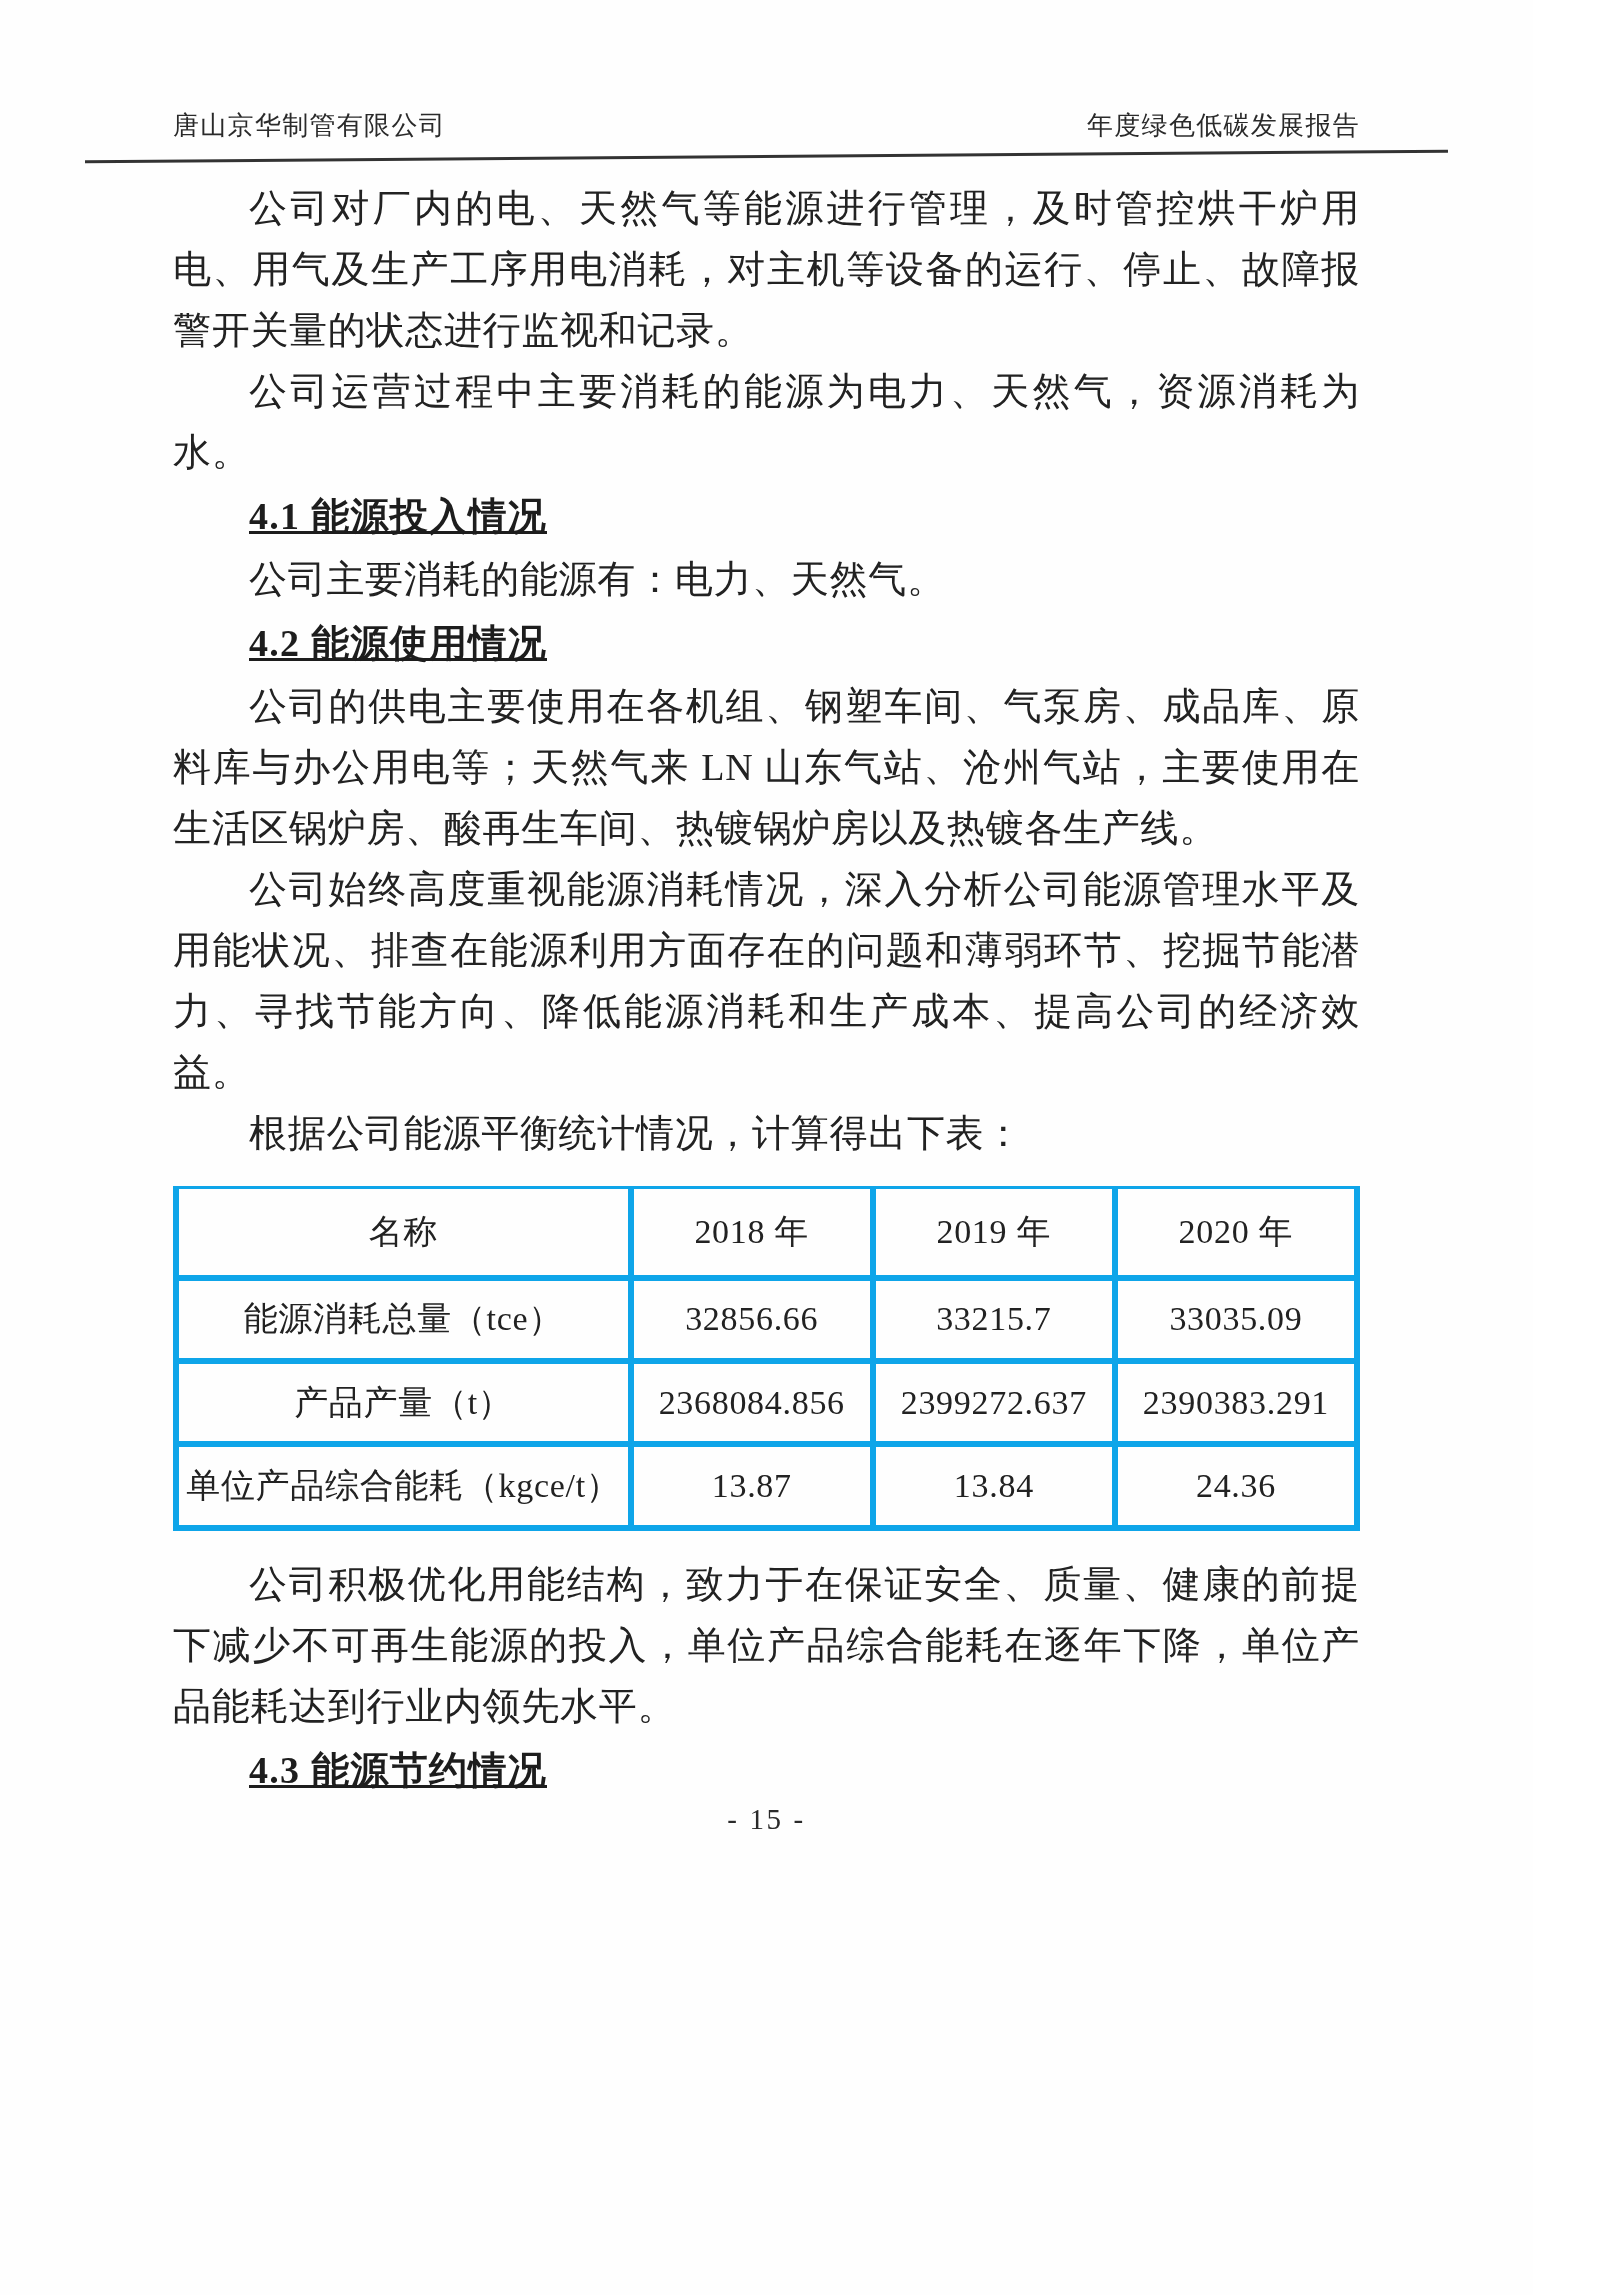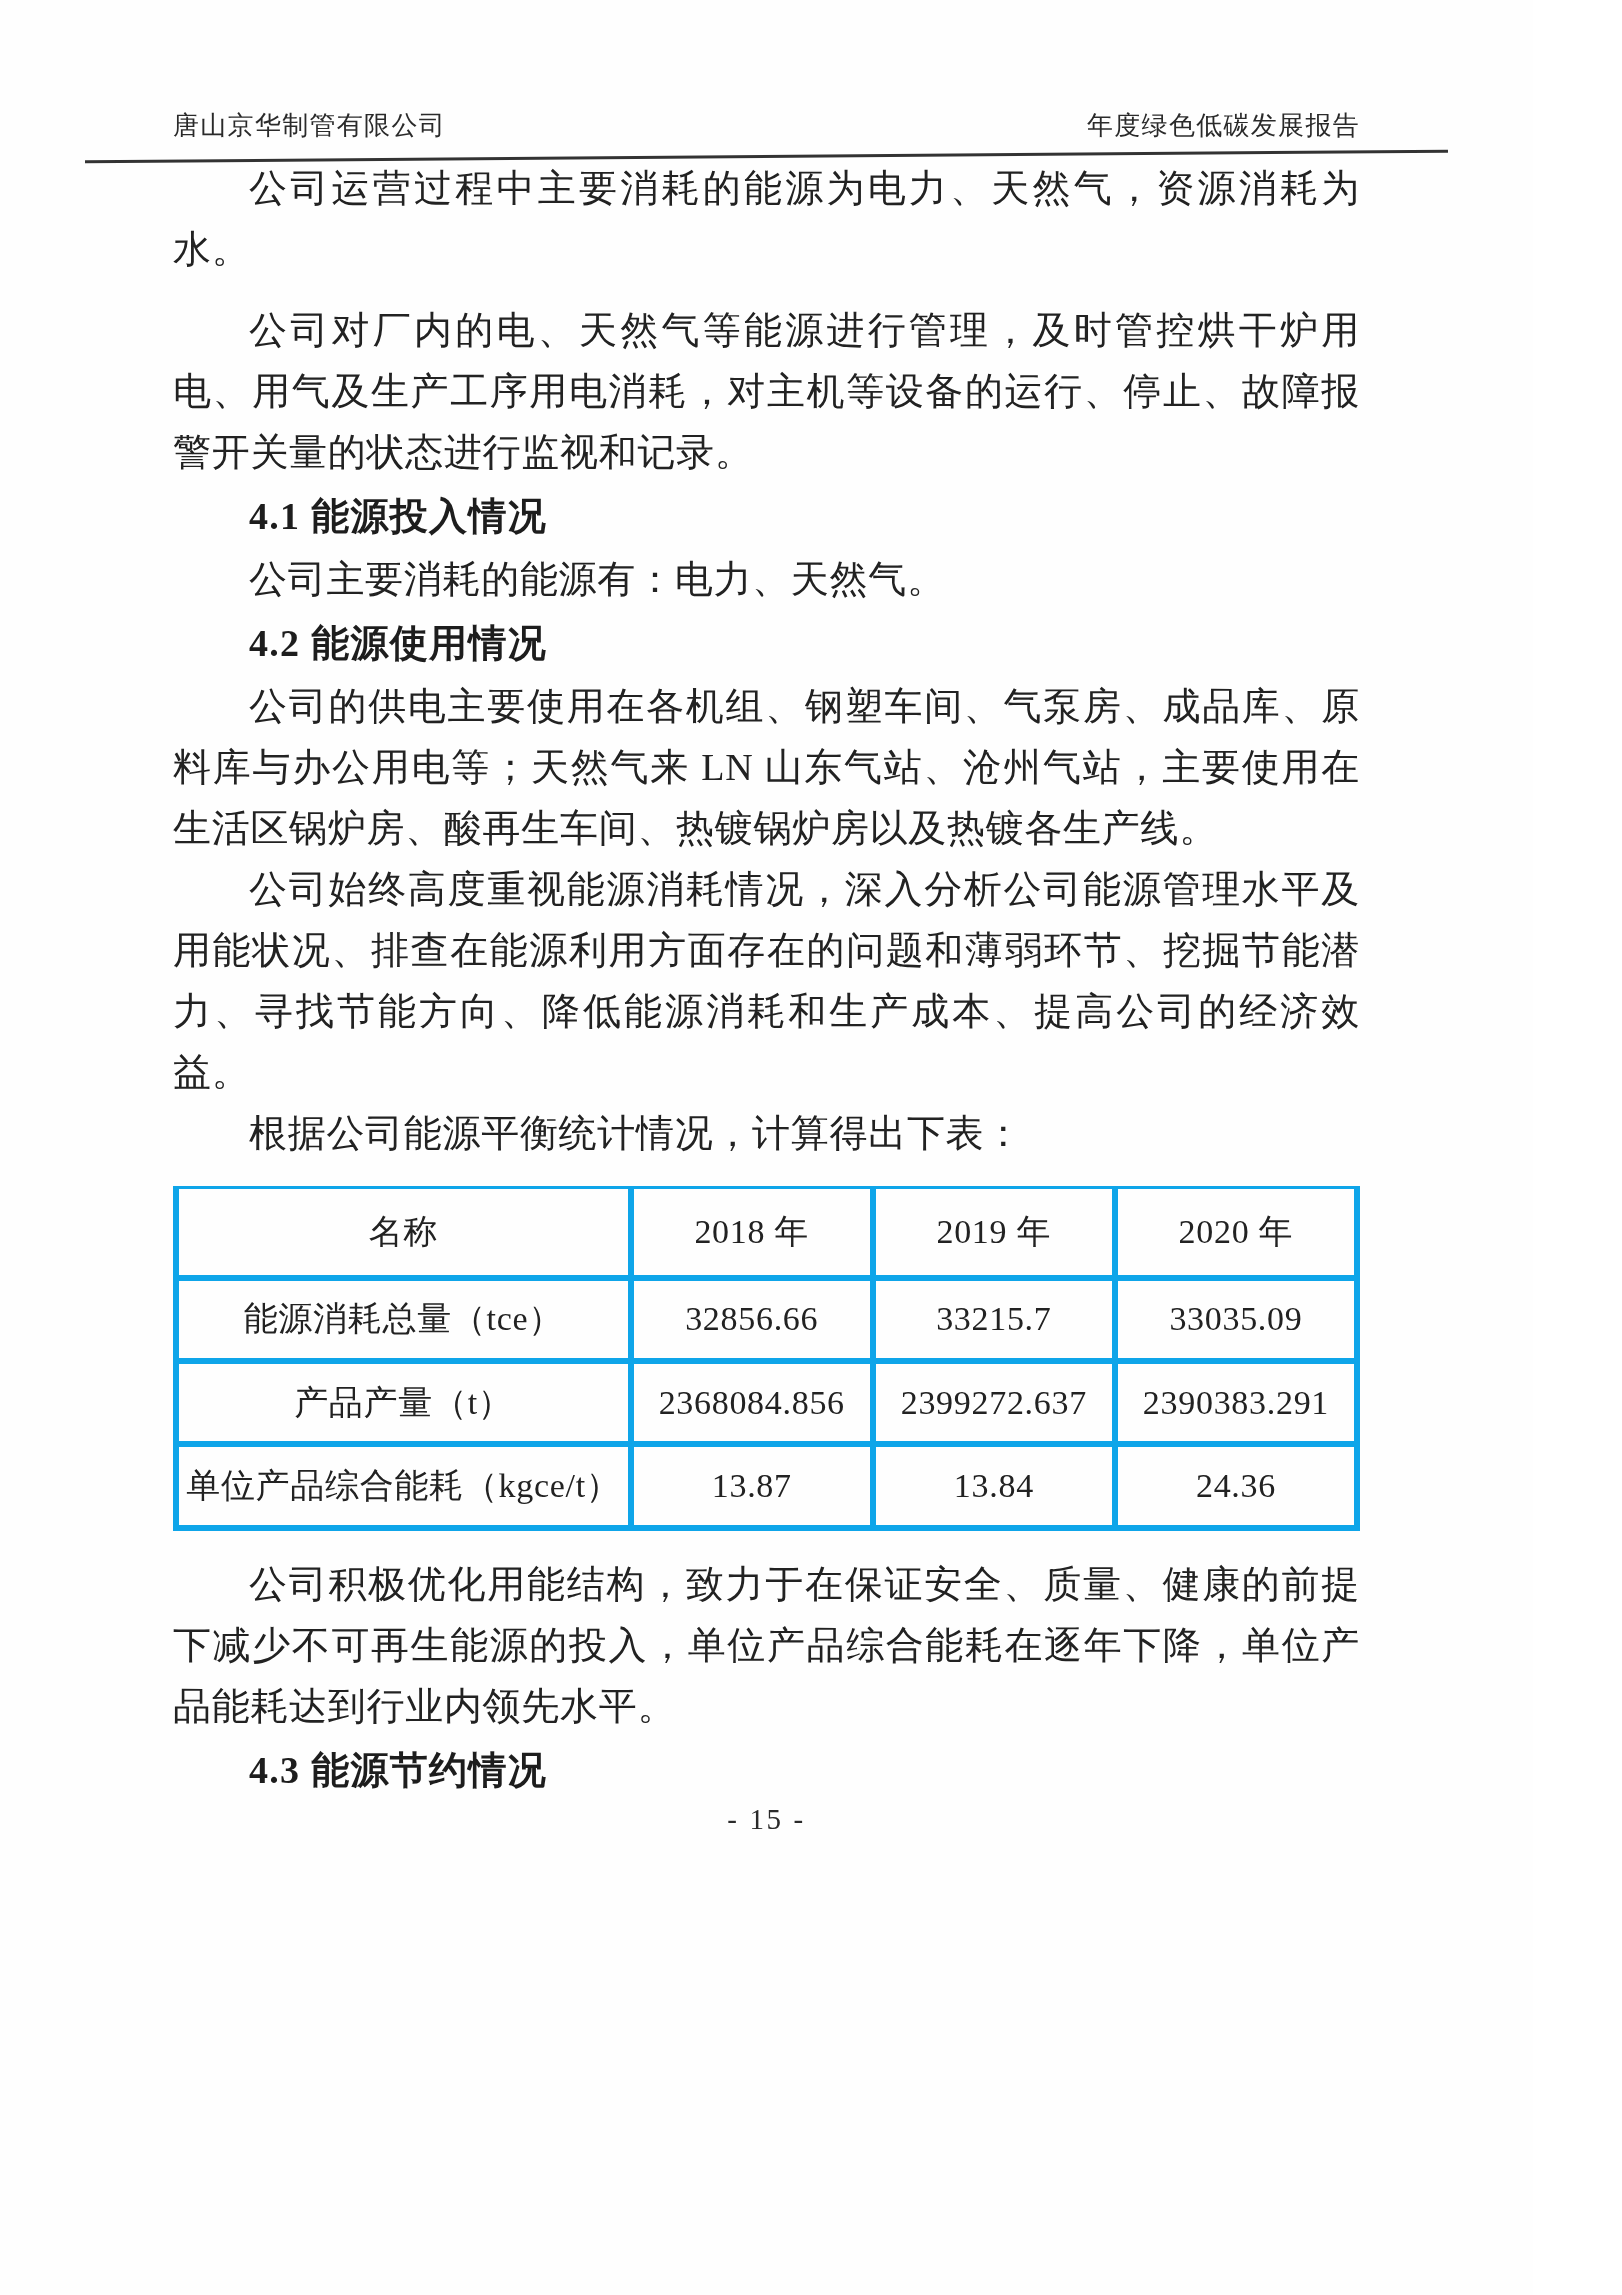--- a/index.html
+++ b/index.html
@@ -45,20 +45,21 @@
     color: #222222;
   }
   .first-para { margin-top: 19.6px; }
   .section-heading {
     font-size: 38px;
     line-height: 61px;
     font-weight: bold;
     margin: 2.6px 0 2.6px 76px;
     letter-spacing: 1.3px;
     color: #1d1d1d;
+    text-decoration: underline;
   }
   
   table.energy-table {
     width: 100%;
     border-collapse: collapse;
     margin: 22px 0 23.6px 0;
     font-size: 34px;
     color: #222222;
     table-layout: fixed;
   }
@@ -93,23 +94,23 @@
 <body>
 
 <div class="page">
 
   <div class="running-header">
     <span>唐山京华制管有限公司</span>
     <span>年度绿色低碳发展报告</span>
   </div>
   <div class="header-rule"></div>
 
+  <p class="body-para first-para">公司对厂内的电、天然气等能源进行管理，及时管控烘干炉用电、用气及生产工序用电消耗，对主机等设备的运行、停止、故障报警开关量的状态进行监视和记录。</p>
+
   <p class="body-para">公司运营过程中主要消耗的能源为电力、天然气，资源消耗为水。</p>
-
-  <p class="body-para first-para">公司对厂内的电、天然气等能源进行管理，及时管控烘干炉用电、用气及生产工序用电消耗，对主机等设备的运行、停止、故障报警开关量的状态进行监视和记录。</p>
 
   <h2 class="section-heading">4.1 能源投入情况</h2>
 
 
   <p class="body-para">公司主要消耗的能源有：电力、天然气。</p>
 
   <h2 class="section-heading">4.2 能源使用情况</h2>
 
   <p class="body-para">公司的供电主要使用在各机组、钢塑车间、气泵房、成品库、原料库与办公用电等；天然气来 LN 山东气站、沧州气站，主要使用在生活区锅炉房、酸再生车间、热镀锅炉房以及热镀各生产线。</p>
 

